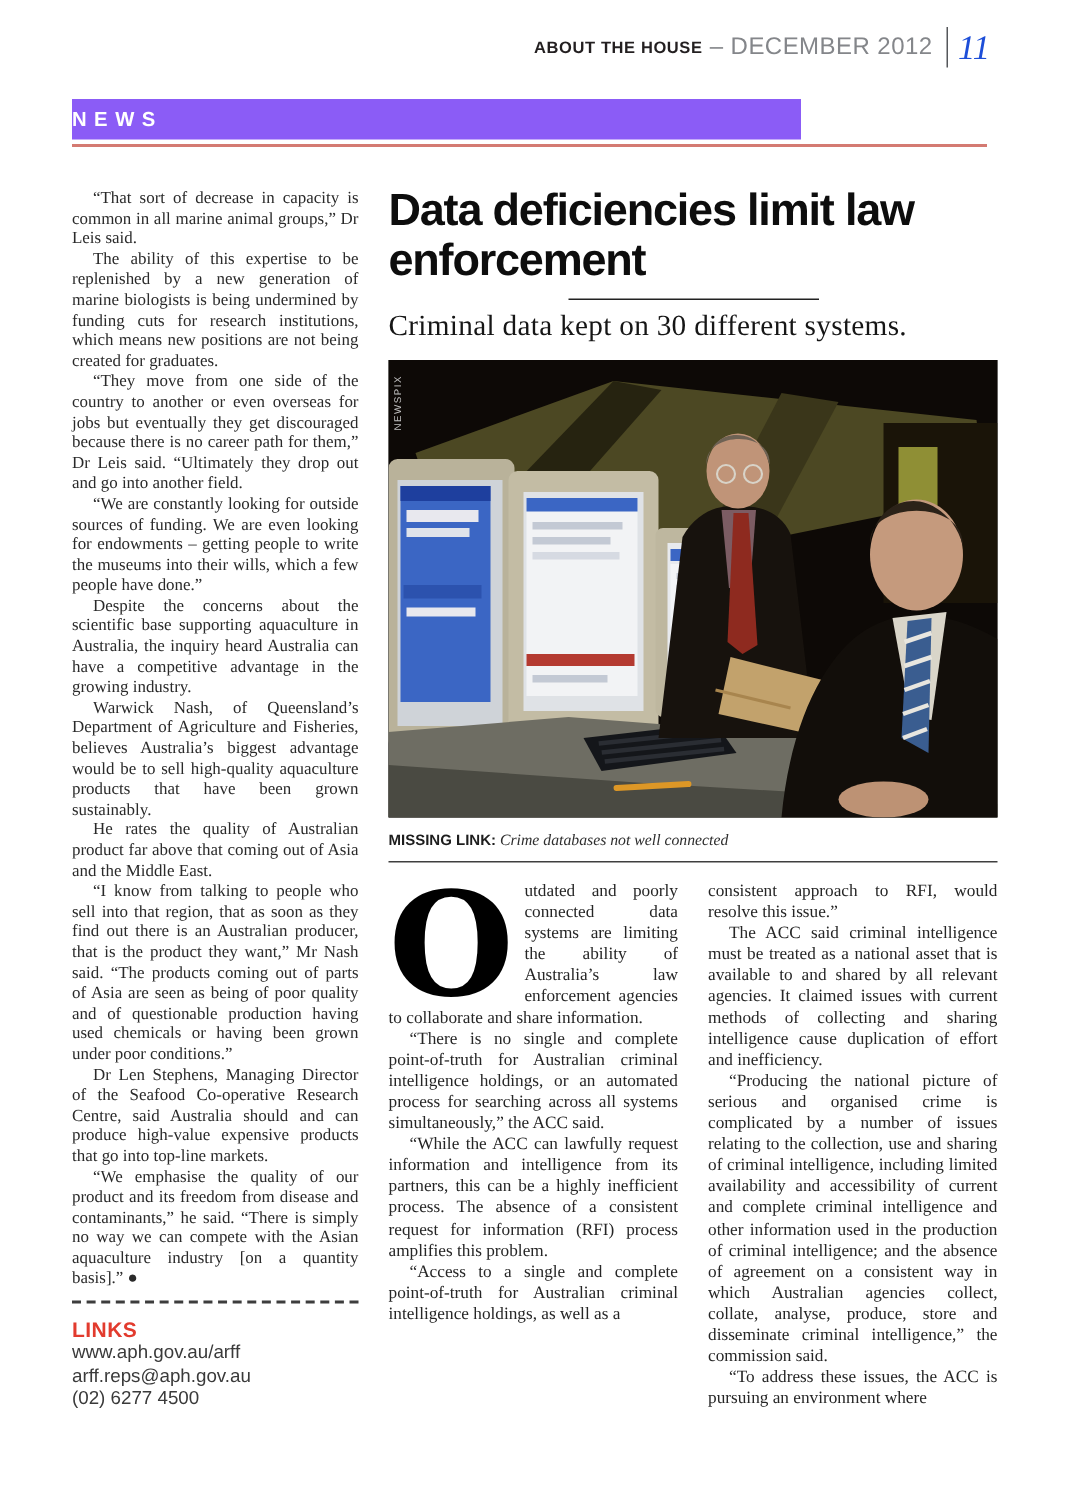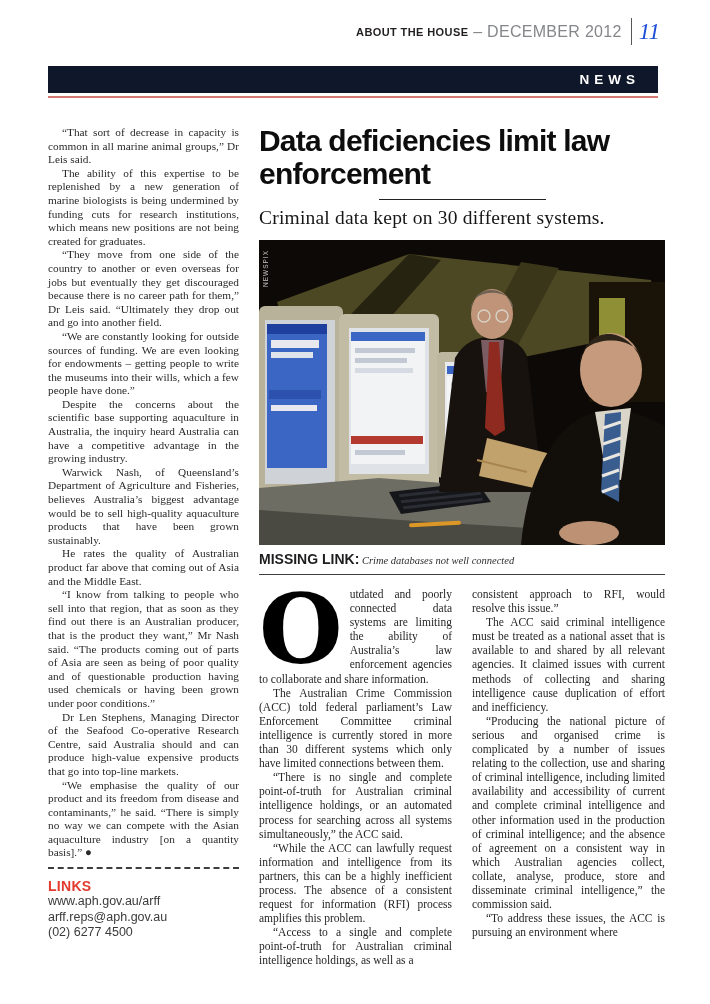--- a/index.html
+++ b/index.html
@@ -8,22 +8,22 @@
     margin:0 auto;overflow:hidden;
     font-family:"Liberation Serif",serif;color:#262626;
   }
   
   .masthead{position:absolute;top:18px;right:50px;display:flex;align-items:center;}
   .mh-bold{font-family:"Liberation Sans",sans-serif;font-weight:700;font-size:11px;letter-spacing:.4px;color:#231f20;}
   .mh-date{font-family:"Liberation Sans",sans-serif;font-size:16px;color:#84868a;letter-spacing:.3px;white-space:pre;}
   .mh-divider{width:1px;height:27px;background:#55575a;margin:0 7px 0 9px;}
   .mh-page{font-family:"Liberation Serif",serif;font-style:italic;font-size:23px;color:#1d4ed8;line-height:27px;}
   
-  .news-banner{position:absolute;left:48px;top:66px;width:610px;height:27px;background:#0f172a;
-    text-align:right;}
+  .news-banner{position:absolute;left:48px;top:66px;width:486px;height:27px;background:#8b5cf6;
+    text-align:left;}
   .news-banner span{display:inline-block;color:#ffffff;font-family:"Liberation Sans",sans-serif;
     font-weight:700;font-size:13.5px;letter-spacing:5px;line-height:27px;padding-right:18px;}
   .news-underline{position:absolute;left:48px;top:96px;width:610px;height:2px;background:#d47a72;}
   
   .left-col{position:absolute;left:48px;top:126px;width:191px;}
   .left-col p{margin:0;font-size:11.3px;line-height:13.6px;text-align:justify;text-indent:14px;color:#2a2a2a;}
   .dashed-rule{margin-top:7px;border-top:2px dashed #3d3d3d;height:0;}
   .links-heading{margin-top:9px;font-family:"Liberation Sans",sans-serif;font-weight:700;
     font-size:14px;color:#e23b2e;letter-spacing:.3px;}
   .link-line{font-family:"Liberation Sans",sans-serif;font-size:12.5px;line-height:15.5px;color:#3a3a3a;}
@@ -32,21 +32,21 @@
   .headline{margin:0;font-family:"Liberation Sans",sans-serif;font-weight:700;
     font-size:30px;line-height:33px;letter-spacing:-.8px;color:#0d0d0d;width:400px;}
   .headline-rule{width:167px;height:1px;background:#222222;margin:9px 0 0 120px;}
   .standfirst{font-size:19.5px;color:#161616;margin-top:7px;letter-spacing:.2px;}
   .photo{position:relative;margin-top:11px;width:406px;height:305px;background:#0d0906;}
   .photo svg{display:block;width:100%;height:100%;}
   .photo-credit{position:absolute;left:3px;top:10px;color:#c2c2c2;
     font-family:"Liberation Sans",sans-serif;font-size:6.5px;letter-spacing:1px;
     writing-mode:vertical-rl;transform:rotate(180deg);}
   .caption{margin-top:5px;}
-  .caption-label{font-family:"Liberation Sans",sans-serif;font-weight:700;font-size:14px;color:#1d1d1d;}
+  .caption-label{font-family:"Liberation Sans",sans-serif;font-weight:700;font-size:10px;color:#1d1d1d;}
   .caption-text{font-style:italic;font-size:10.5px;color:#2e2e2e;}
   .caption-rule{margin-top:6px;width:406px;height:1px;background:#3f3f3f;}
   .body-cols{margin-top:12px;display:flex;gap:20px;}
   .body-cols .col{width:193px;}
   .body-cols p{margin:0;font-size:11.5px;line-height:14.1px;text-align:justify;text-indent:14px;color:#262626;}
   .body-cols p.no-indent{text-indent:0;}
   .dropcap{float:left;font-family:"DejaVu Serif",serif;font-weight:700;font-size:96px;
     line-height:80px;color:#000000;margin:3px 7px 0 0;}
 </style>
 </head>
@@ -167,21 +167,20 @@
     </div>
 
     <div class="caption">
       <span class="caption-label">MISSING LINK:</span><span class="caption-text"> Crime databases not well connected</span>
     </div>
     <div class="caption-rule"></div>
 
     <div class="body-cols">
       <div class="col">
         <p class="no-indent"><span class="dropcap">O</span><span>utdated and poorly connected data systems are limiting the ability of Australia’s law enforcement agencies to collaborate and share information.</span></p>
-        <p>The Australian Crime Commission (ACC) told federal parliament’s Law Enforcement Committee criminal intelligence is currently stored in more than 30 different systems which only have limited connections between them.</p>
         <p>“There is no single and complete point-of-truth for Australian criminal intelligence holdings, or an automated process for searching across all systems simultaneously,” the ACC said.</p>
         <p>“While the ACC can lawfully request information and intelligence from its partners, this can be a highly inefficient process. The absence of a consistent request for information (RFI) process amplifies this problem.</p>
         <p>“Access to a single and complete point-of-truth for Australian criminal intelligence holdings, as well as a</p>
       </div>
       <div class="col">
         <p class="no-indent">consistent approach to RFI, would resolve this issue.”</p>
         <p>The ACC said criminal intelligence must be treated as a national asset that is available to and shared by all relevant agencies. It claimed issues with current methods of collecting and sharing intelligence cause duplication of effort and inefficiency.</p>
         <p>“Producing the national picture of serious and organised crime is complicated by a number of issues relating to the collection, use and sharing of criminal intelligence, including limited availability and accessibility of current and complete criminal intelligence and other information used in the production of criminal intelligence; and the absence of agreement on a consistent way in which Australian agencies collect, collate, analyse, produce, store and disseminate criminal intelligence,” the commission said.</p>
         <p>“To address these issues, the ACC is pursuing an environment where</p>
       </div>

